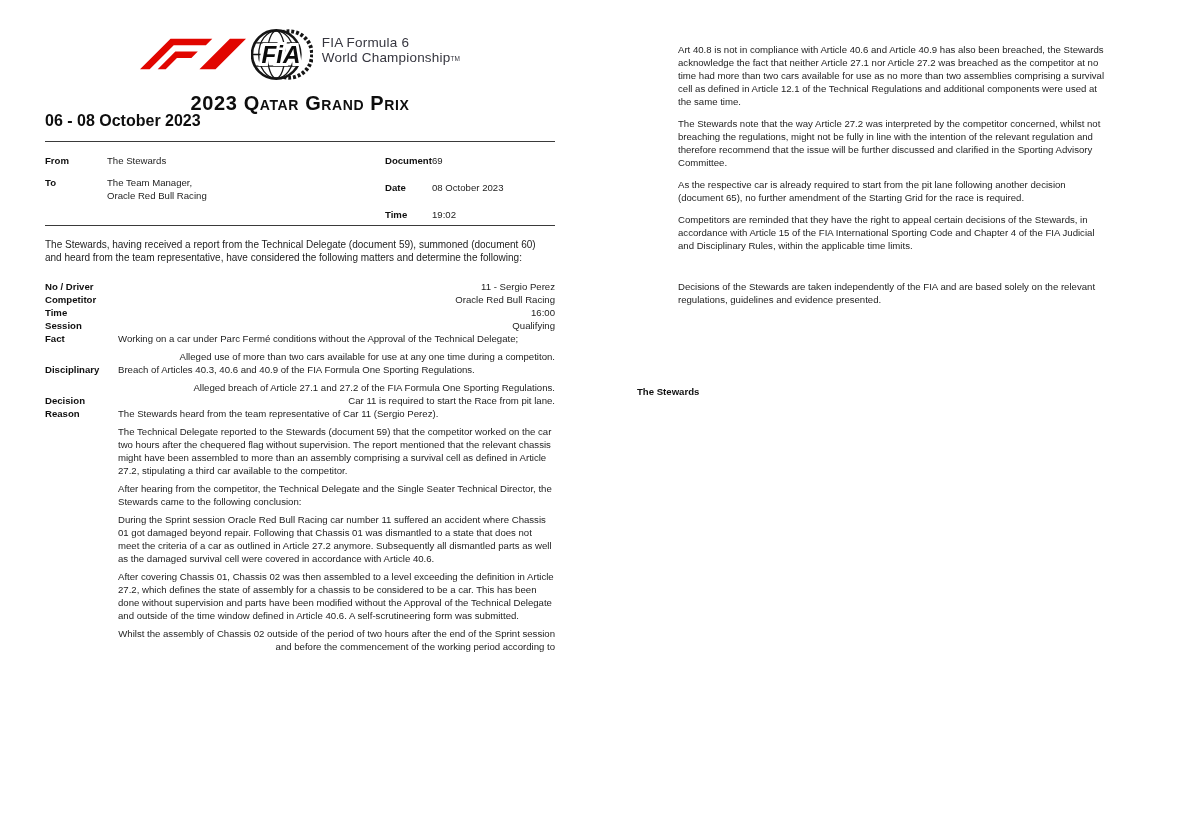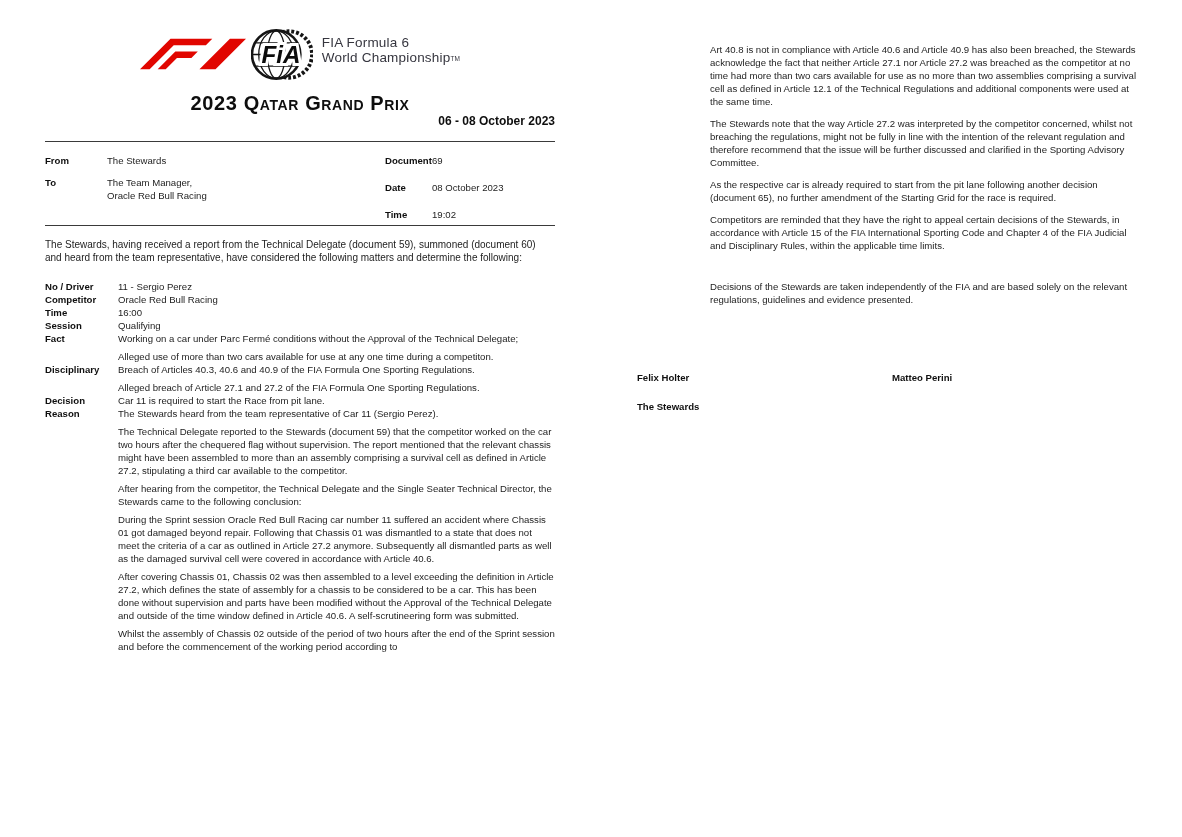--- a/index.html
+++ b/index.html
@@ -8,39 +8,39 @@
   .canvas { position:relative; width:1182px; height:837px; background:#ffffff; overflow:hidden; }
 
   
   .page-left { position:absolute; left:45px; top:0; width:510px; }
   .logo-row { padding-top:26px; display:flex; justify-content:center; align-items:flex-start; }
   .f1-logo { margin-top:9px; }
   .fia-logo { margin-left:5px; }
   .brand-text { margin-left:9px; margin-top:9px; color:#36363f; font-size:13.5px; line-height:15px; letter-spacing:0.2px; }
   .brand-text .tm { font-size:6.5px; vertical-align:top; position:relative; top:1px; }
   .doc-title { margin-top:9px; text-align:center; font-size:20px; line-height:22px; font-weight:bold; font-variant:small-caps; letter-spacing:0.6px; color:#0e0e0e; }
-  .doc-subtitle { text-align:right; font-size:12px; line-height:14px; font-weight:bold; color:#0e0e0e; }
+  .doc-subtitle { text-align:left; font-size:16px; line-height:14px; font-weight:bold; color:#0e0e0e; }
   .rule { border-top:1.4px solid #3a3a3a; }
   .rule-top { margin-top:13px; }
   .rule-bot { margin-top:13px; }
 
   .meta-row { position:relative; margin-top:12px; min-height:58px; font-size:9.6px; line-height:13px; }
   .meta-left { display:grid; grid-template-columns:62px auto; row-gap:9px; width:300px; }
   .meta-right { position:absolute; left:340px; top:0; display:grid; grid-template-columns:47px 1fr; row-gap:14px; width:170px; }
   .meta-label { font-weight:bold; color:#101010; }
 
   .intro { margin-top:12px; font-size:10px; line-height:13px; width:510px; }
 
   .detail-grid { margin-top:16px; display:grid; grid-template-columns:73px 1fr; font-size:9.6px; line-height:13px; }
   .dlabel { font-weight:bold; color:#101010; }
   .dvalue p { margin:0 0 5px 0; }
-  .dvalue p:last-child { margin-bottom:0; }
+  .dvalue p:last-child { margin-bottom:0;text-align:right; }
 
   
-  .page2-body { position:absolute; left:710px; top:43px; width:427px; font-size:9.6px; line-height:13px; }
+  .page2-body { position:absolute; left:678px; top:43px; width:427px; font-size:9.6px; line-height:13px; }
   .page2-body p { margin:0 0 9px 0; }
   .independence { margin-top:28px !important; }
 
   .signatures { position:absolute; left:637px; top:371px; width:510px; font-size:9.6px; line-height:13px; }
   .sig-row { display:grid; grid-template-columns:255px auto; margin-bottom:16px; font-weight:bold; color:#101010; }
   .sig-footer { margin-top:14px; font-weight:bold; color:#101010; }
 </style>
 </head>
 <body>
 
@@ -152,20 +152,16 @@
 
   <div class="page2-body">
     <p>Art 40.8 is not in compliance with Article 40.6 and Article 40.9 has also been breached, the Stewards acknowledge the fact that neither Article 27.1 nor Article 27.2 was breached as the competitor at no time had more than two cars available for use as no more than two assemblies comprising a survival cell as defined in Article 12.1 of the Technical Regulations and additional components were used at the same time.</p>
     <p>The Stewards note that the way Article 27.2 was interpreted by the competitor concerned, whilst not breaching the regulations, might not be fully in line with the intention of the relevant regulation and therefore recommend that the issue will be further discussed and clarified in the Sporting Advisory Committee.</p>
     <p>As the respective car is already required to start from the pit lane following another decision (document 65), no further amendment of the Starting Grid for the race is required.</p>
     <p>Competitors are reminded that they have the right to appeal certain decisions of the Stewards, in accordance with Article 15 of the FIA International Sporting Code and Chapter 4 of the FIA Judicial and Disciplinary Rules, within the applicable time limits.</p>
     <p class="independence">Decisions of the Stewards are taken independently of the FIA and are based solely on the relevant regulations, guidelines and evidence presented.</p>
   </div>
 
   <div class="signatures">
-    <div class="sig-row">
-      <div>Felix Holter</div>
-      <div>Matteo Perini</div>
-    </div>
     <div class="sig-footer">The Stewards</div>
   </div>
 
 </div>
 
 </body></html>

